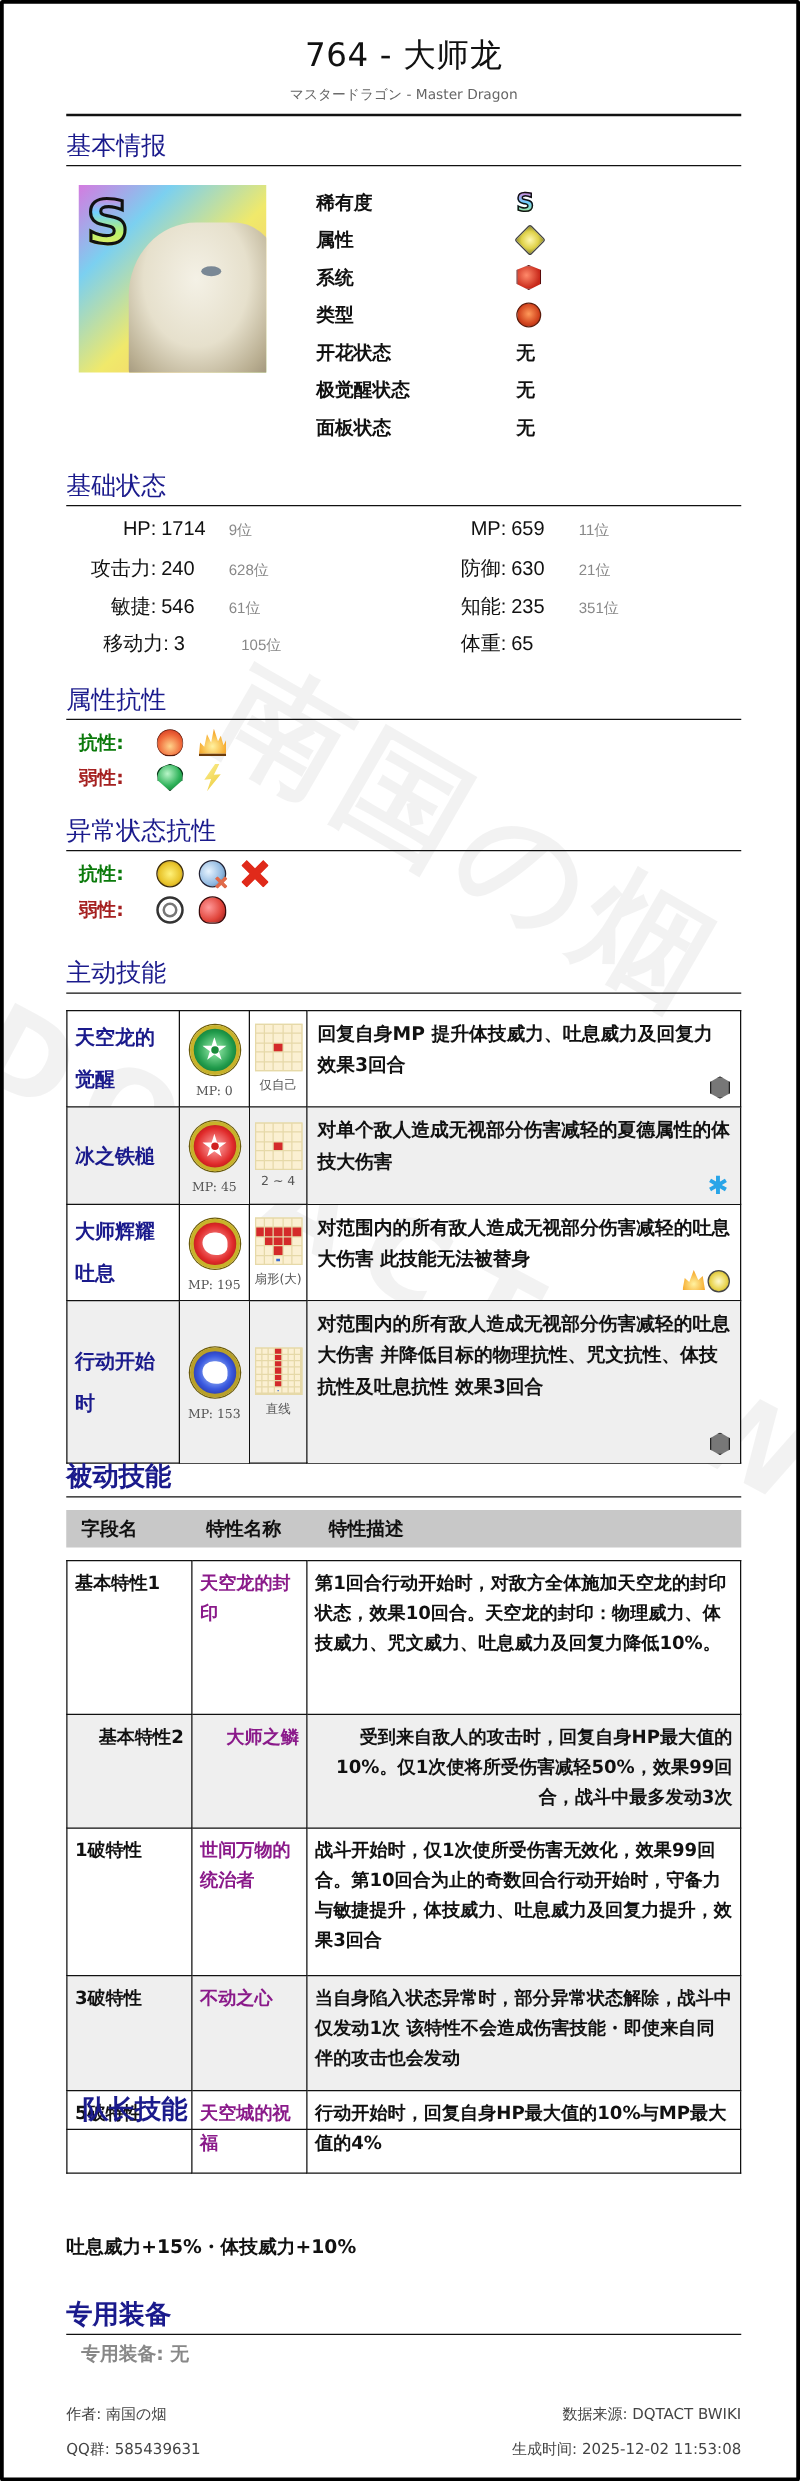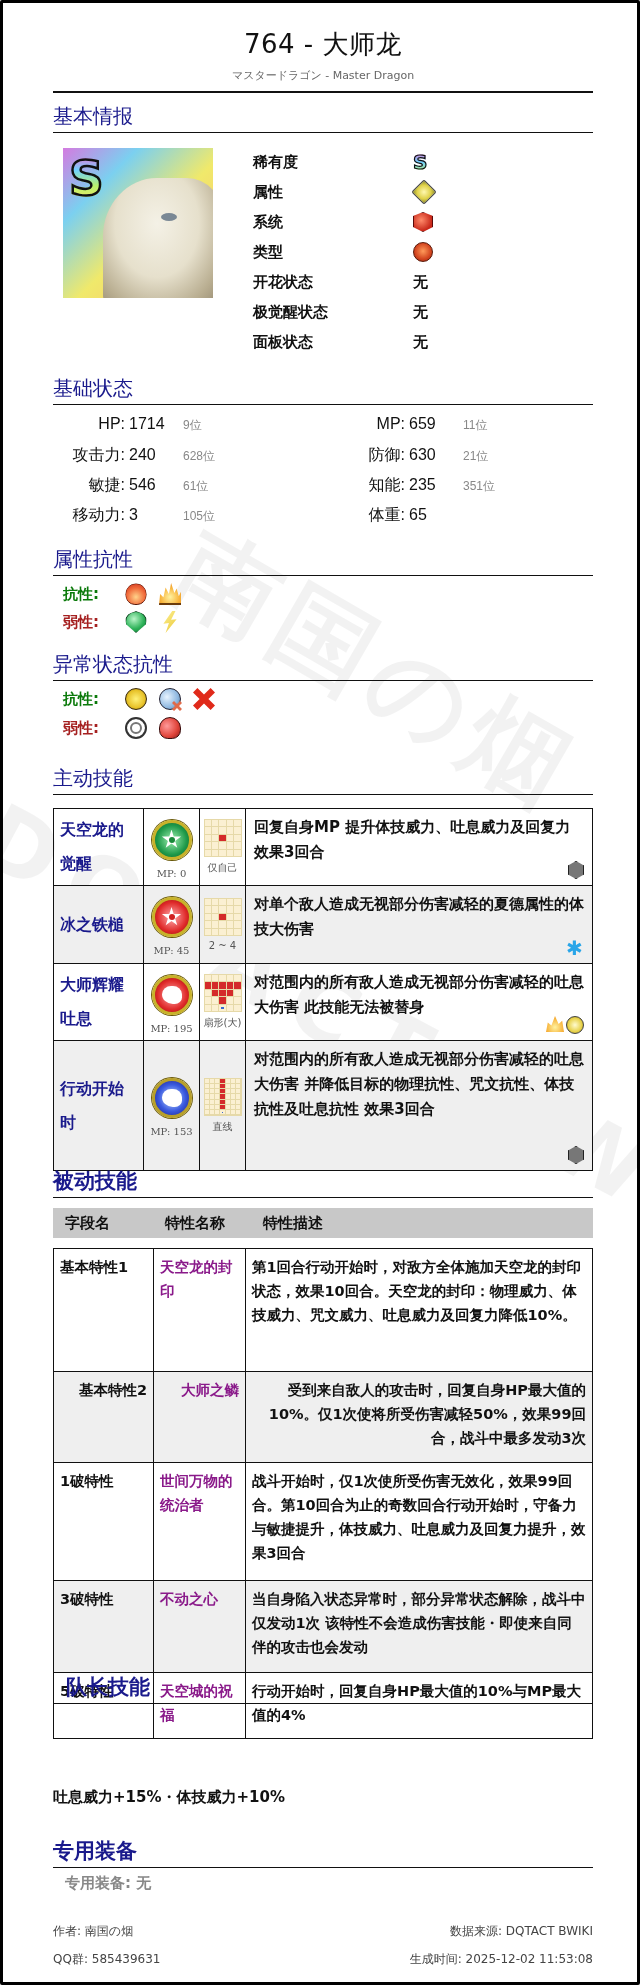--- a/index.html
+++ b/index.html
@@ -164,21 +164,21 @@
     <div class="stat" style="left:0;top:30px;">
       <span class="lbl">攻击力:</span>
       <span class="val">240</span>
       <span class="rank">628位</span>
     </div>
     <div class="stat" style="left:0;top:60px;">
       <span class="lbl">敏捷:</span>
       <span class="val">546</span>
       <span class="rank">61位</span>
     </div>
-    <div class="stat" style="left:0;top:90px;">
+    <div class="stat" style="left:10px;top:90px;">
       <span class="lbl">移动力:</span>
       <span class="val">3</span>
       <span class="rank">105位</span>
     </div>
     <div class="stat" style="left:280px;top:0;">
       <span class="lbl">MP:</span>
       <span class="val">659</span>
       <span class="rank">11位</span>
     </div>
     <div class="stat" style="left:280px;top:30px;">

